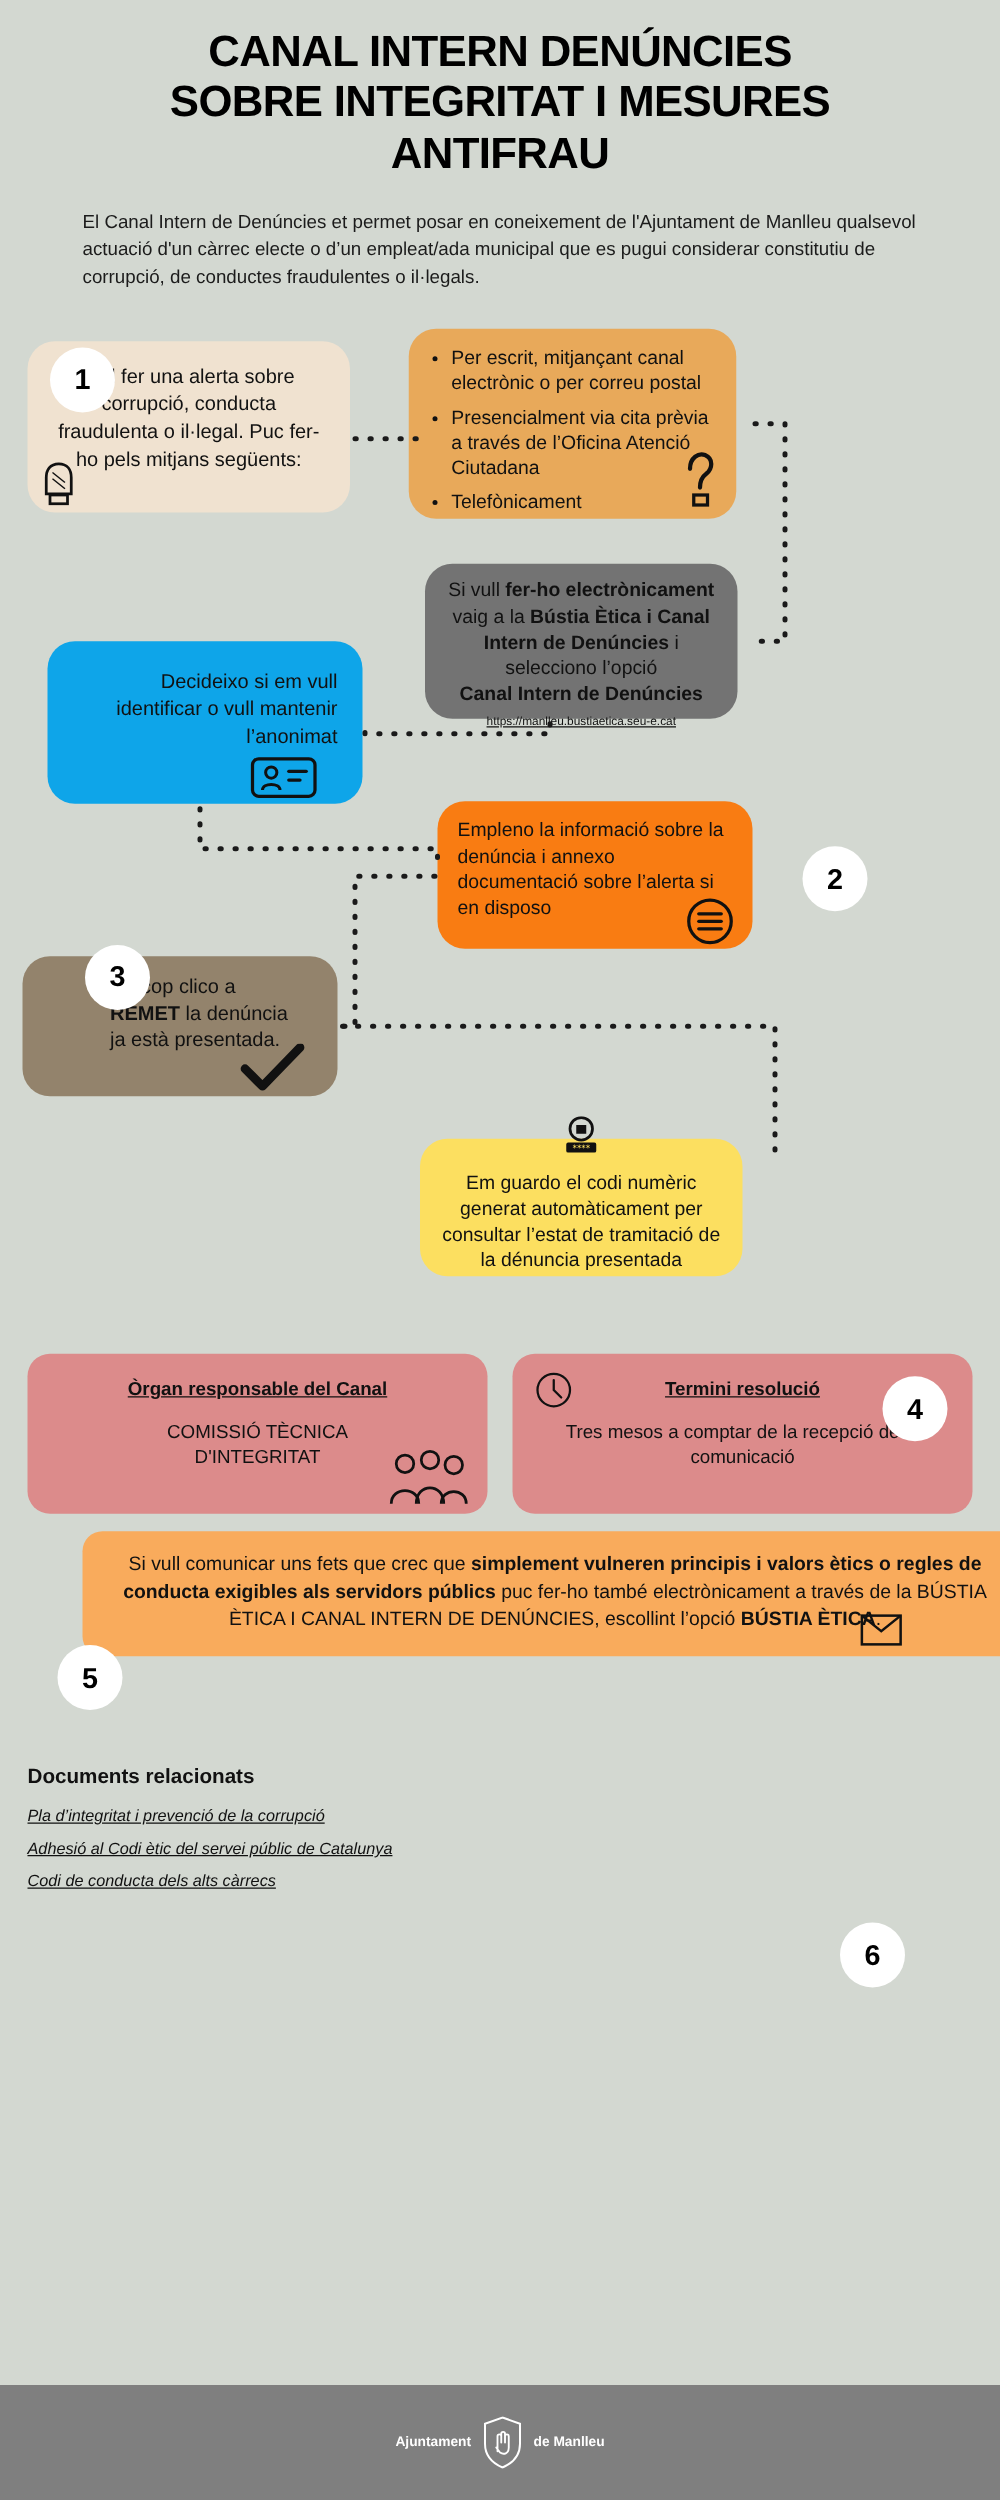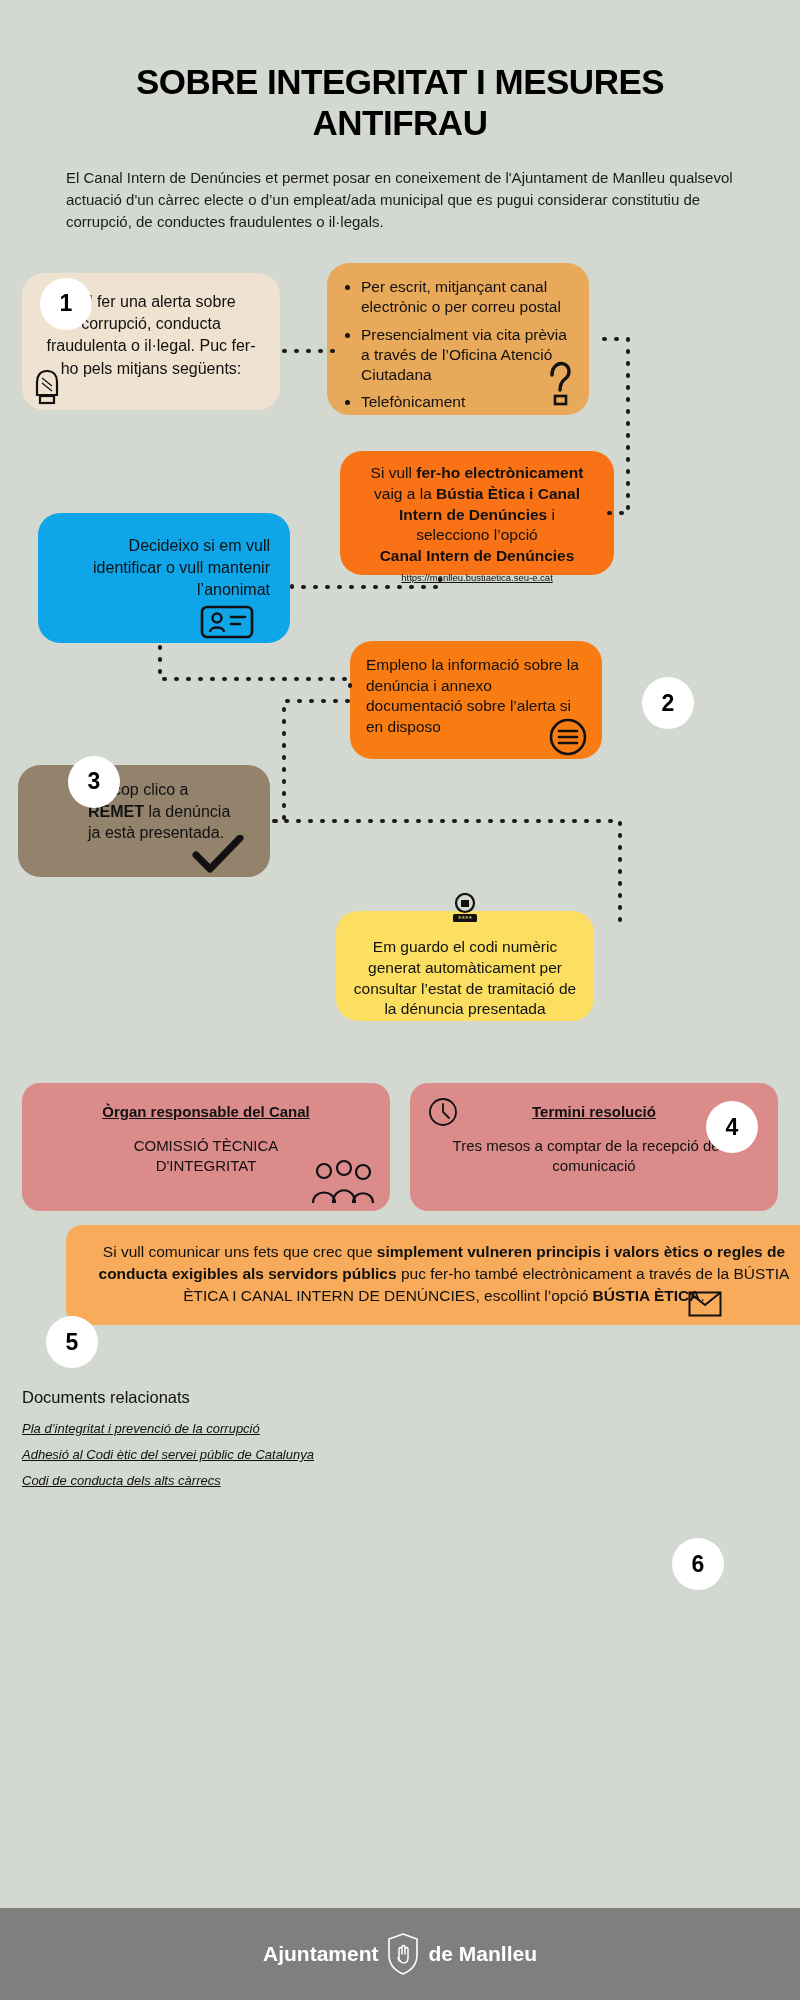--- a/index.html
+++ b/index.html
@@ -87,22 +87,22 @@
     width: 262px; height: 152px;
     background: #e8a95a;
     padding: 14px 16px 14px 18px;
   }
   .card-bullets ul { margin-left: 16px; }
   .card-bullets li { margin-bottom: 7px; font-size: 15.5px; line-height: 1.3; }
 
   
   .card-2 {
     left: 340px; top: 196px;
-    width: 274px; height: 124px;
-    background: #f97316;
+    width: 250px; height: 124px;
+    background: #737373;
     text-align: center;
     padding: 12px 14px;
     font-size: 15.5px;
     line-height: 1.33;
   }
   .badge-2 { left: 302px; top: 226px; }
   .url {
     display: block;
     margin-top: 6px;
     font-size: 9.5px;
@@ -217,22 +217,23 @@
   }
 
   
   .docs {
     position: absolute;
     left: 22px; top: 1388px;
     width: 600px;
   }
   .docs-title {
     font-size: 16.5px;
-    font-weight: 400;
+    font-weight: 700;
     margin-bottom: 14px;
+    margin-top: 24px;
   }
   .doc-link {
     display: block;
     font-size: 13px;
     font-style: italic;
     text-decoration: underline;
     color: #111;
     margin-bottom: 11px;
   }
 
@@ -243,32 +244,32 @@
     width: 800px;
     height: 92px;
     background: #7f7f7f;
     display: flex;
     align-items: center;
     justify-content: center;
     gap: 10px;
   }
   .footer-text {
     color: #ffffff;
-    font-size: 21px;
+    font-size: 11px;
     font-weight: 600;
   }
 </style>
 </head>
 <body>
 
 <div class="page">
 
   <div class="header">
     <h1 class="title">
-      <br>
+      <span>CANAL INTERN DENÚNCIES</span><br>
       <span>SOBRE INTEGRITAT I MESURES</span><br>
       <span>ANTIFRAU</span>
     </h1>
     <p class="intro">El Canal Intern de Denúncies et permet posar en coneixement de l'Ajuntament de Manlleu qualsevol actuació d'un càrrec electe o d’un empleat/ada municipal que es pugui considerar constitutiu de corrupció, de conductes fraudulentes o il·legals.</p>
   </div>
 
   <div class="flow">
 
     <svg class="dots" width="800" height="1060" style="left:0;top:0;">
       <g stroke="#1a1a1a" stroke-width="4" stroke-linecap="round" stroke-dasharray="1 11" fill="none">

